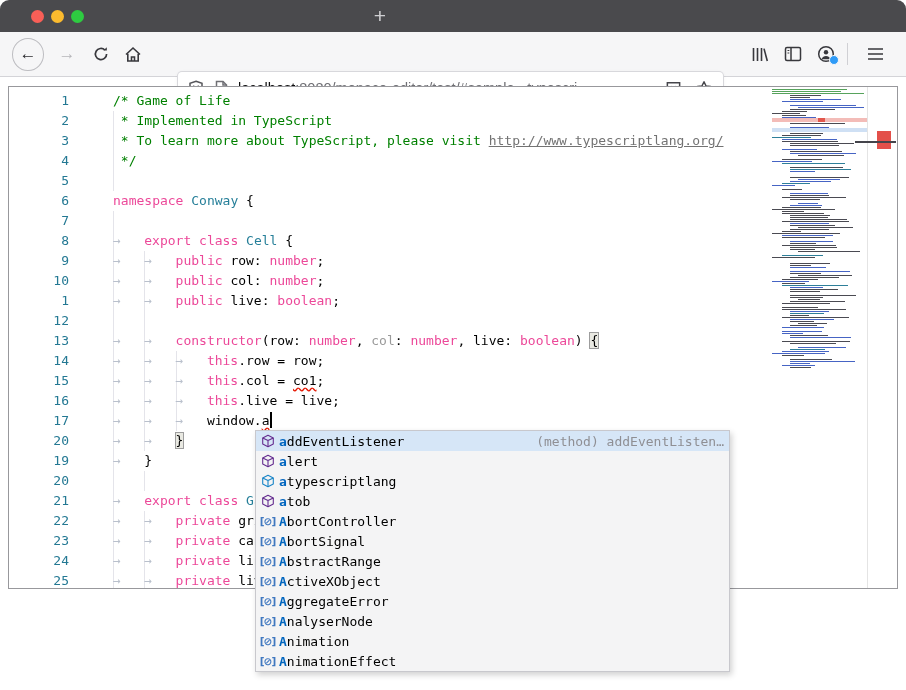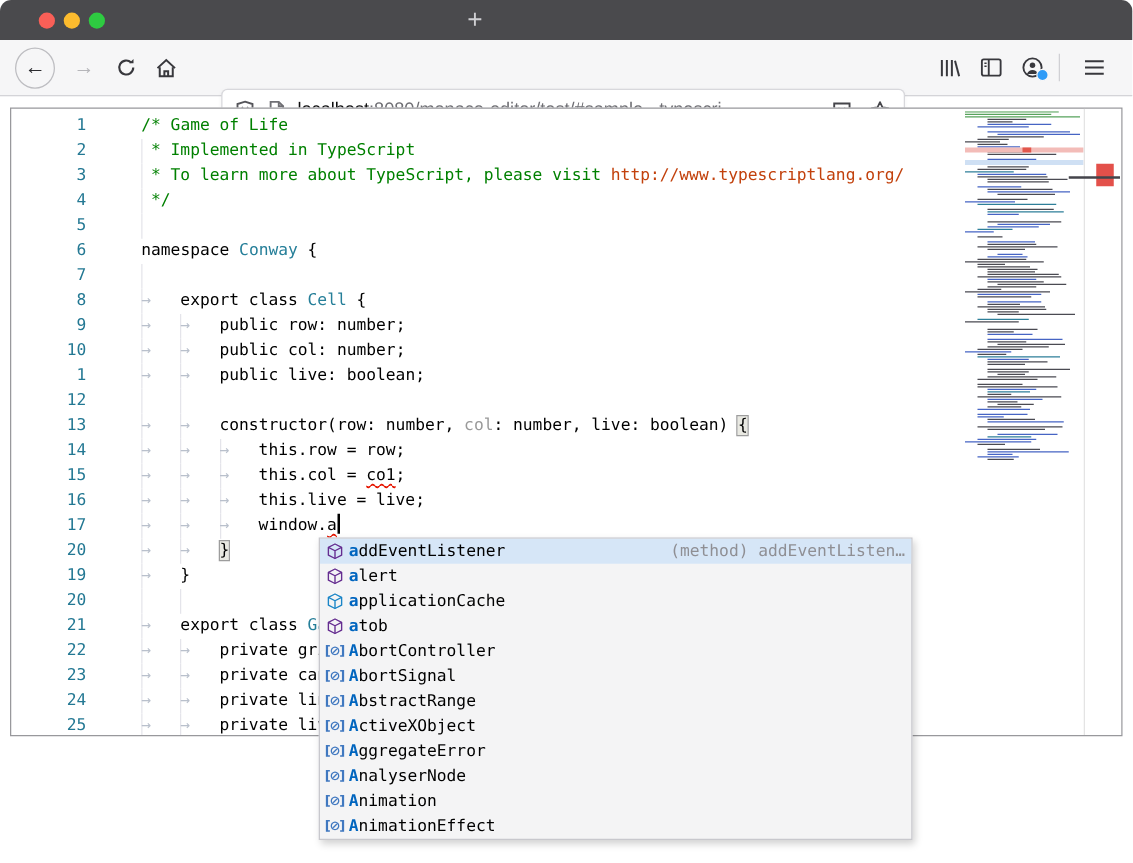--- a/index.html
+++ b/index.html
@@ -51,24 +51,24 @@
 
   
   .editor{position:absolute;left:8px;top:86px;width:888px;height:501px;background:#fff;
           border:1px solid #98989c;overflow:hidden;}
   .gutter{position:absolute;left:0;top:4px;width:60px;font-family:"DejaVu Sans Mono",monospace;
           font-size:13px;line-height:20px;color:#237893;text-align:right;}
   .gutter div{height:20px;}
   .code{position:absolute;left:104px;top:4px;right:126px;font-family:"DejaVu Sans Mono",monospace;
         font-size:13px;line-height:20px;color:#000;white-space:pre;}
   .line{height:20px;}
-  .k{color:#000000;}
+  .k{color:#ec4899;}
   .t{color:#267f99;}
   .c{color:#008000;}
-  .l{color:#c2410c;}
+  .l{color:#737373;text-decoration:underline;}
   .d{color:#9a9a9a;text-align:center;}
   .e{text-decoration:underline;text-decoration-style:wavy;text-decoration-color:#e51400;
      text-decoration-skip-ink:none;text-underline-offset:2px;}
   .T{display:inline-block;width:4ch;height:20px;box-shadow:inset 1px 0 0 #e4e4ea;
      color:#b9c0cc;vertical-align:top;}
   .T::before{content:"\2192";}
   .gd{display:inline-block;width:1ch;height:20px;box-shadow:inset 1px 0 0 #e4e4ea;vertical-align:top;}
   .sp3{display:inline-block;width:3ch;height:20px;vertical-align:top;}
   .m{background:#e9e9e2;outline:1px solid #9d9d9d;}
   .cur{display:inline-block;width:2px;height:16px;background:#000;vertical-align:-3px;}
@@ -626,21 +626,21 @@
       <span>lert</span>
     </div>
     <div class="srow">
       <span class="sicon">
         <svg width="14" height="14" viewBox="0 0 14 14" fill="none" stroke="#1a85c7" stroke-width="1.1" stroke-linejoin="round">
           <path d="M7 1.2 12.3 3.9v6.2L7 12.8 1.7 10.1V3.9Z"></path>
           <path d="M1.7 3.9 7 6.6l5.3-2.7M7 6.6v6.2"></path>
         </svg>
       </span>
       <span class="match">a</span>
-      <span>pplicationCache</span>
+      <span>typescriptlang</span>
     </div>
     <div class="srow">
       <span class="sicon">
         <svg width="14" height="14" viewBox="0 0 14 14" fill="none" stroke="#652d90" stroke-width="1.1" stroke-linejoin="round">
           <path d="M7 1.2 12.3 3.9v6.2L7 12.8 1.7 10.1V3.9Z"></path>
           <path d="M1.7 3.9 7 6.6l5.3-2.7M7 6.6v6.2"></path>
         </svg>
       </span>
       <span class="match">a</span>
       <span>tob</span>

